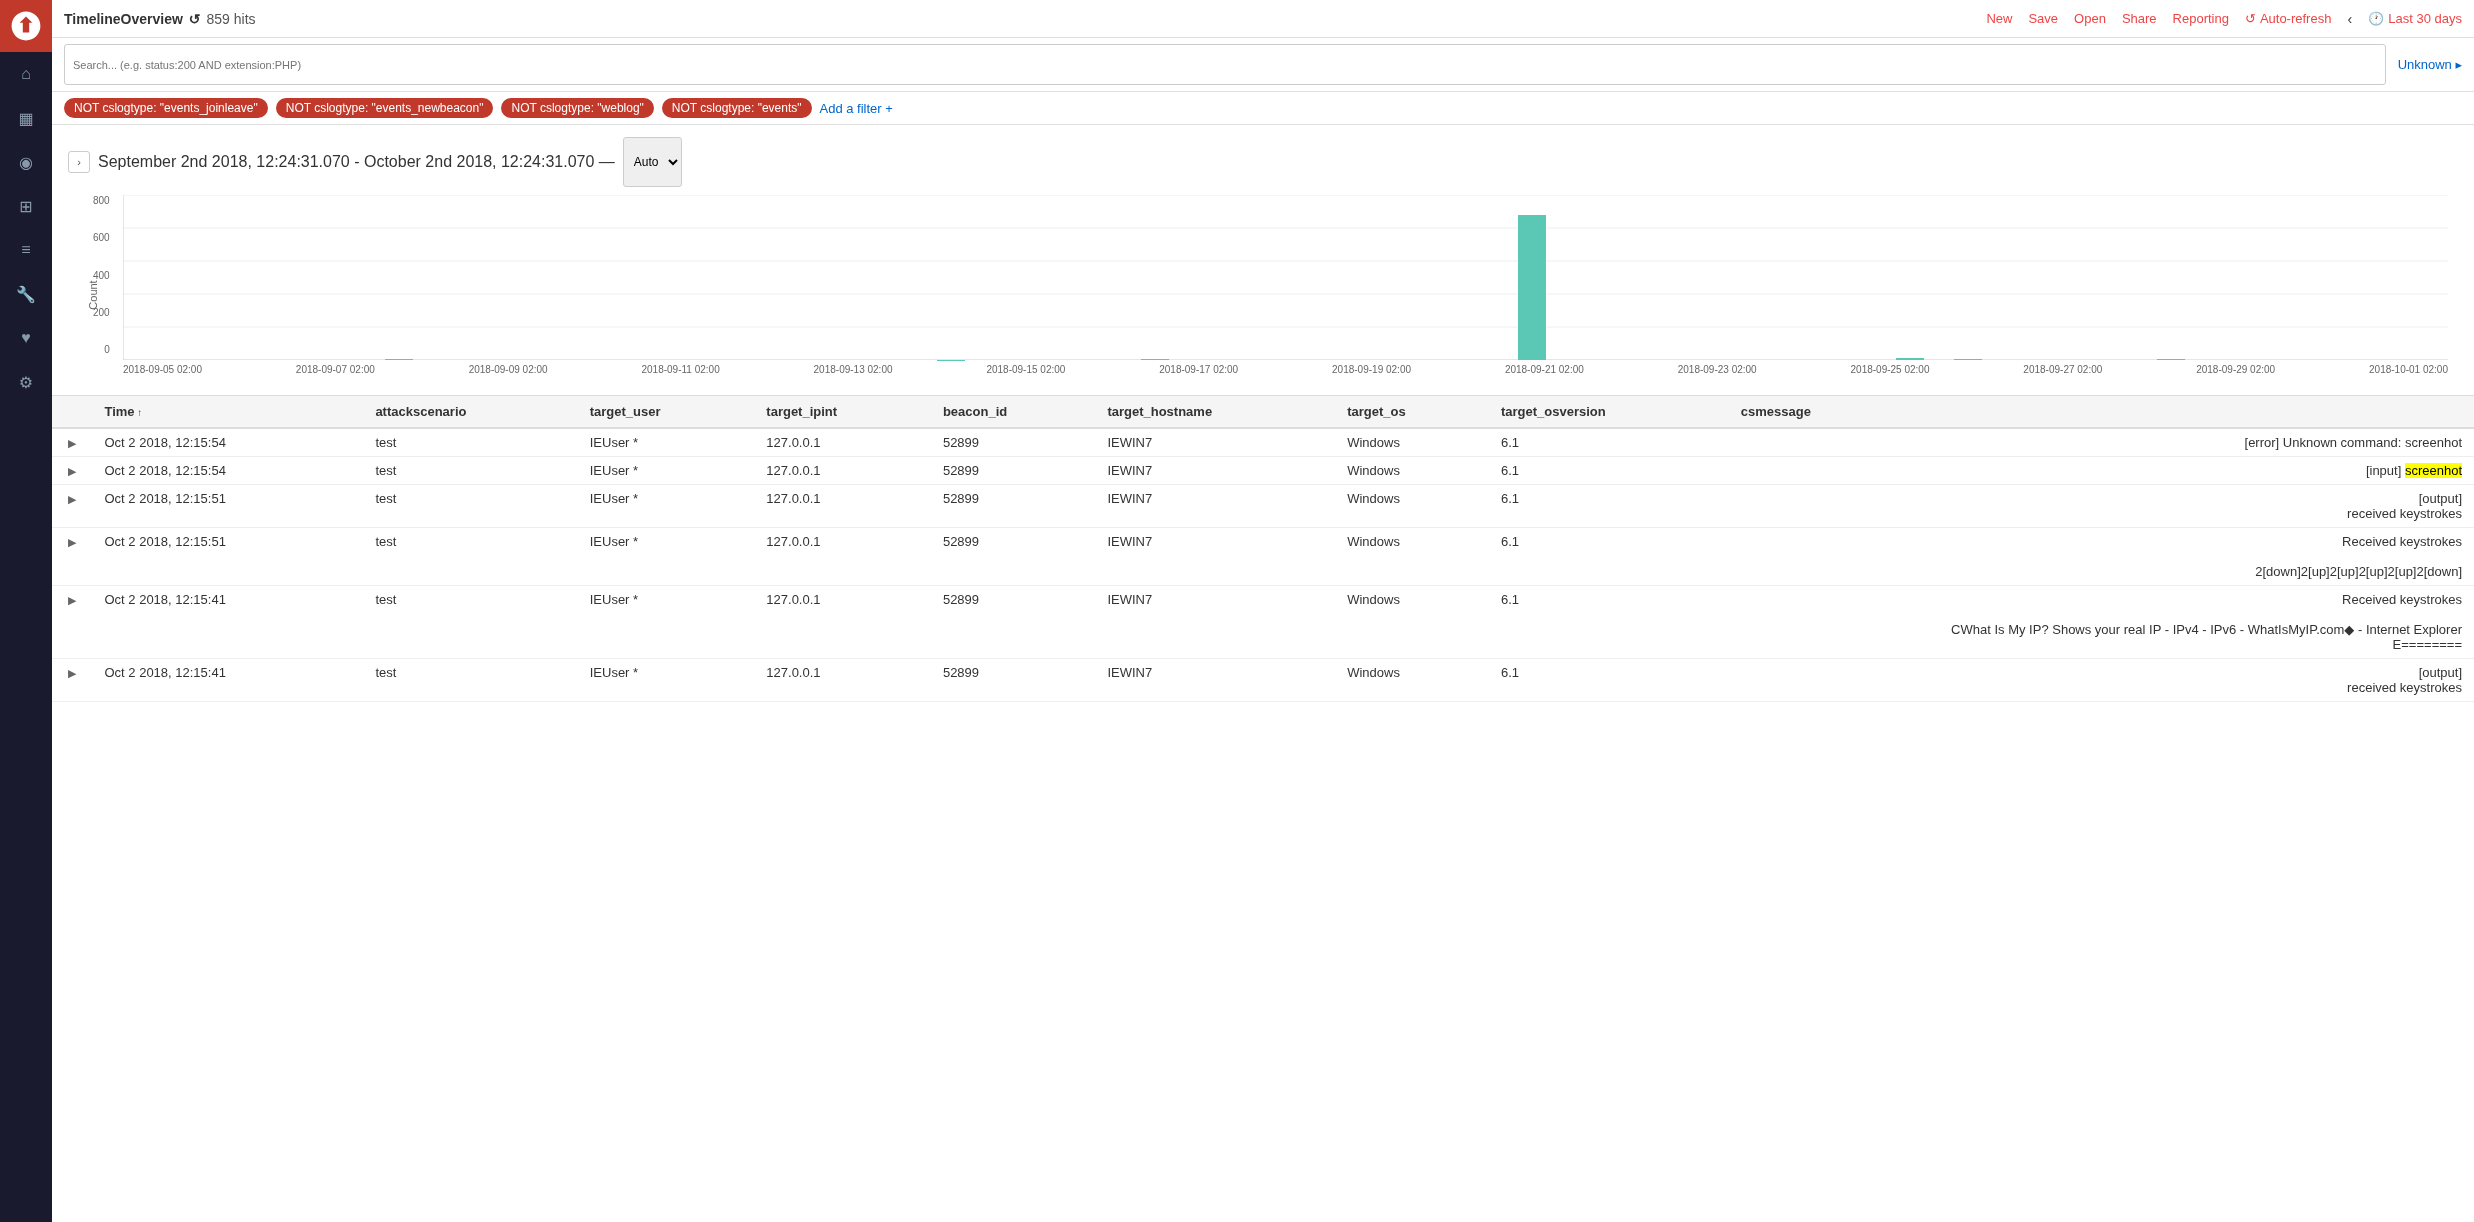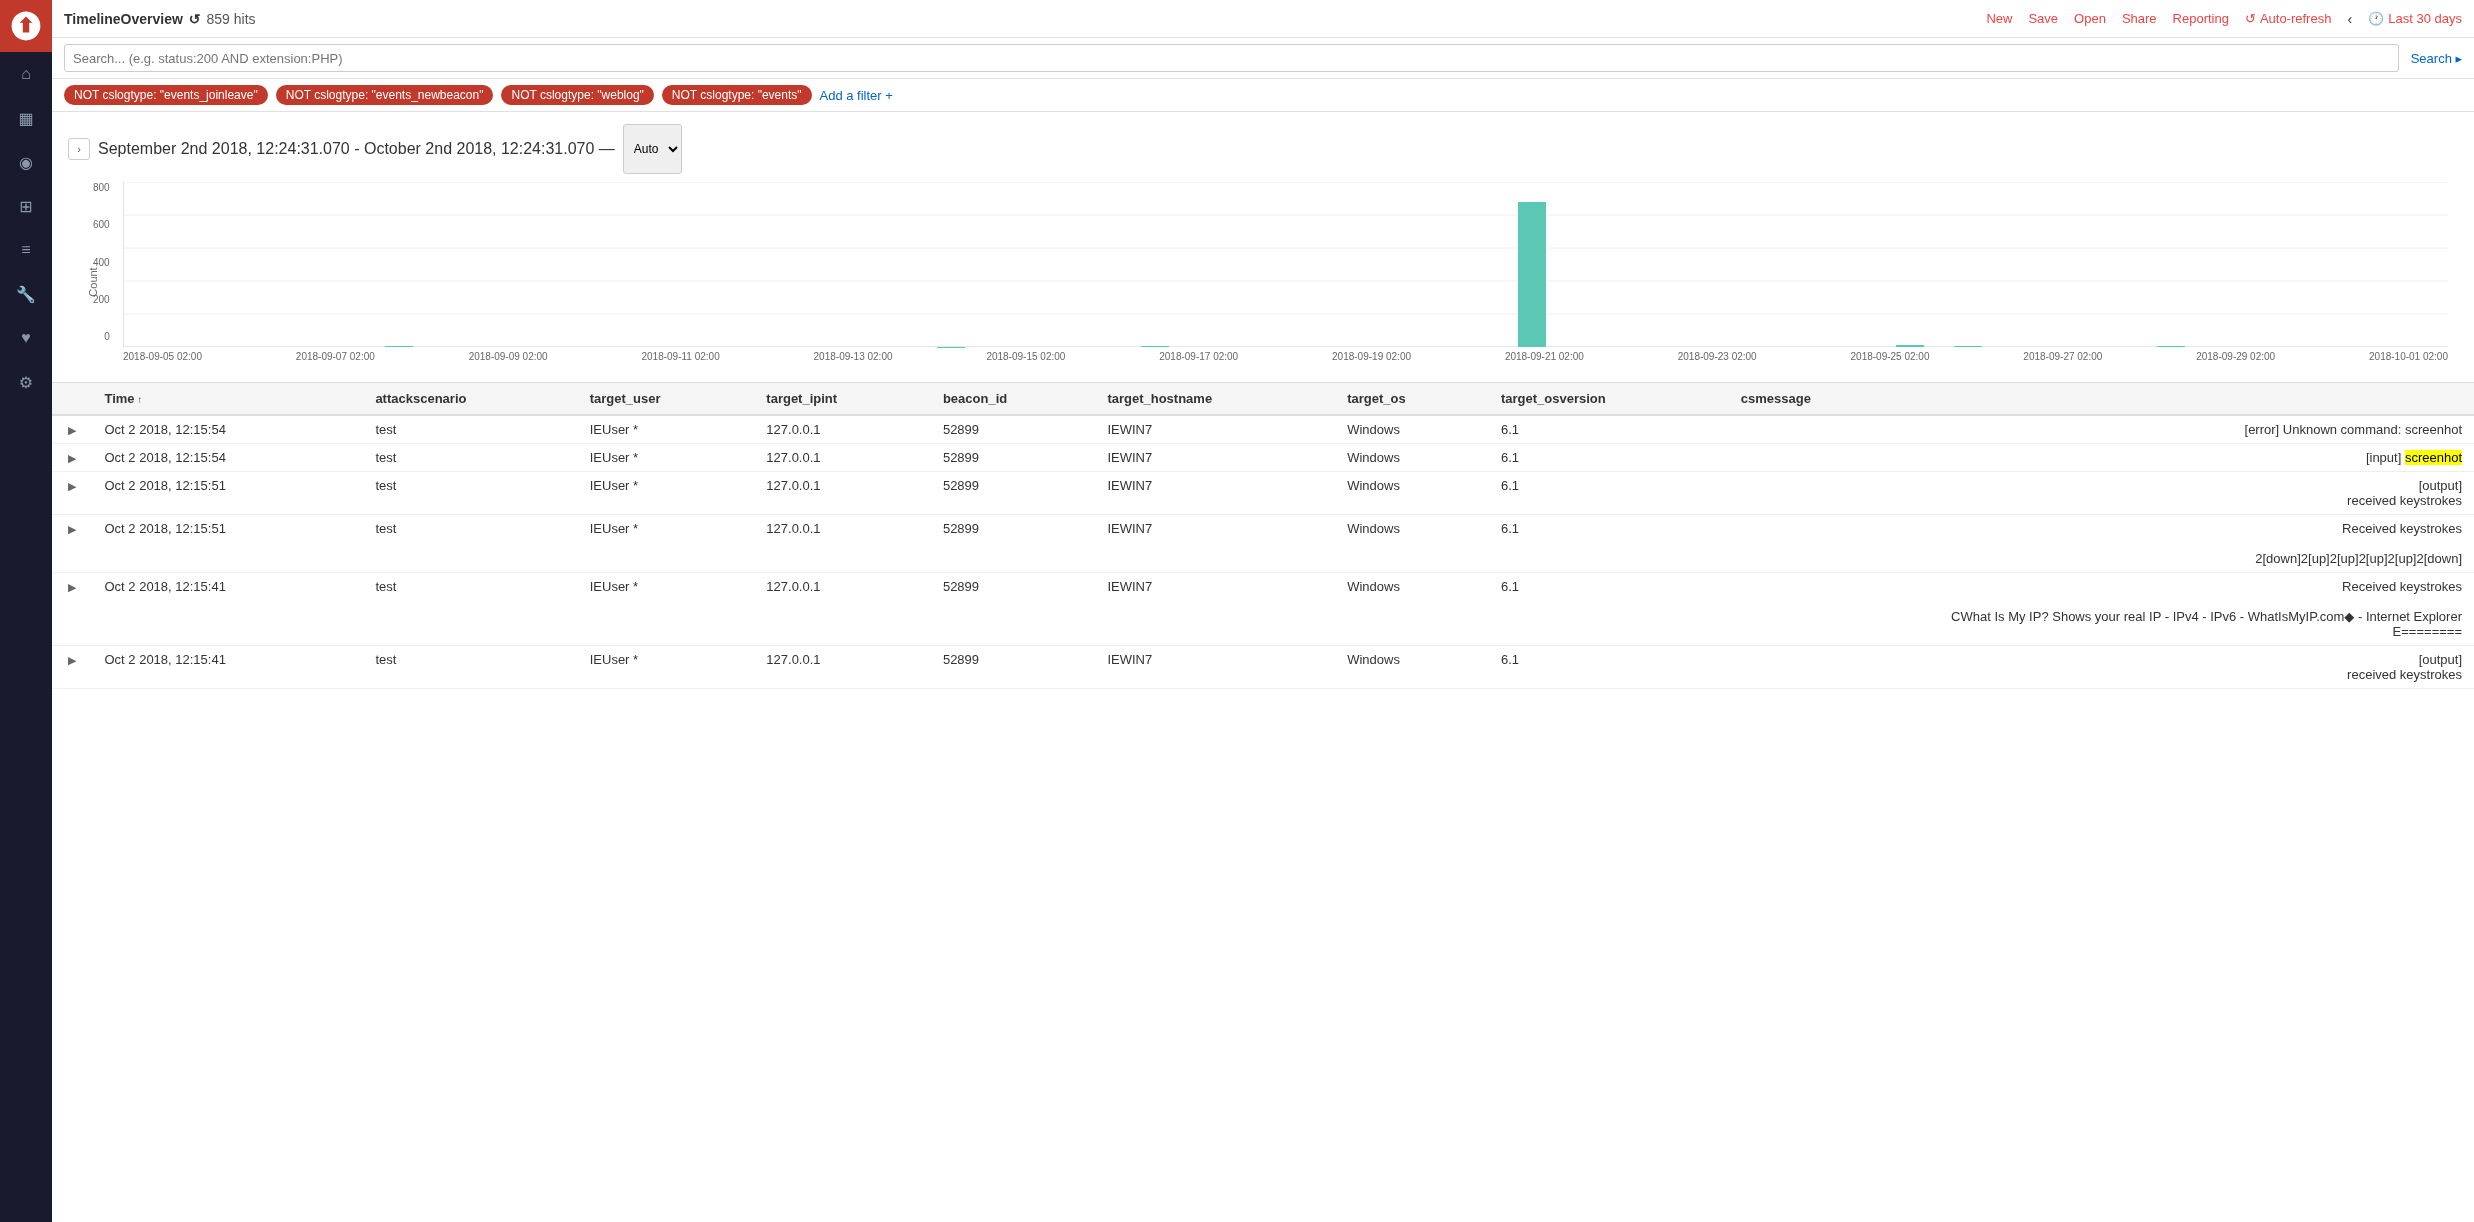--- a/index.html
+++ b/index.html
@@ -91,25 +91,25 @@
       padding: 6px 12px;
       border-bottom: 1px solid #e0e0e0;
       background: #fff;
       flex-shrink: 0;
       display: flex;
       align-items: center;
       justify-content: space-between;
     }
     .search-input {
       flex: 1;
-      height: 28px;
+      height: 41px;
       border: 1px solid #ccc;
       border-radius: 3px;
       padding: 12px 8px;
-      font-size: 13px;
+      font-size: 11px;
       outline: none;
     }
     .options-link {
       color: #0066cc;
       cursor: pointer;
       margin-left: 12px;
       font-size: 13px;
     }
 
     
@@ -271,21 +271,21 @@
       <span style="cursor:pointer; font-size:14px;">‹</span>
       <a class="nav-link nav-link-time">
         <span>🕐</span>
         <span>Last 30 days</span>
       </a>
     </div>
   </div>
 
   <div class="search-bar">
     <input class="search-input" type="text" placeholder="Search... (e.g. status:200 AND extension:PHP)" style="">
-    <span class="options-link">Search ▸</span>
+    <span class="options-link">Unknown ▸</span>
   </div>
 
   <div class="filter-bar">
     <div class="filter-chip">NOT cslogtype: "events_joinleave"</div>
     <div class="filter-chip">NOT cslogtype: "events_newbeacon"</div>
     <div class="filter-chip">NOT cslogtype: "weblog"</div>
     <div class="filter-chip">NOT cslogtype: "events"</div>
     <span class="add-filter">Add a filter +</span>
   </div>
 

